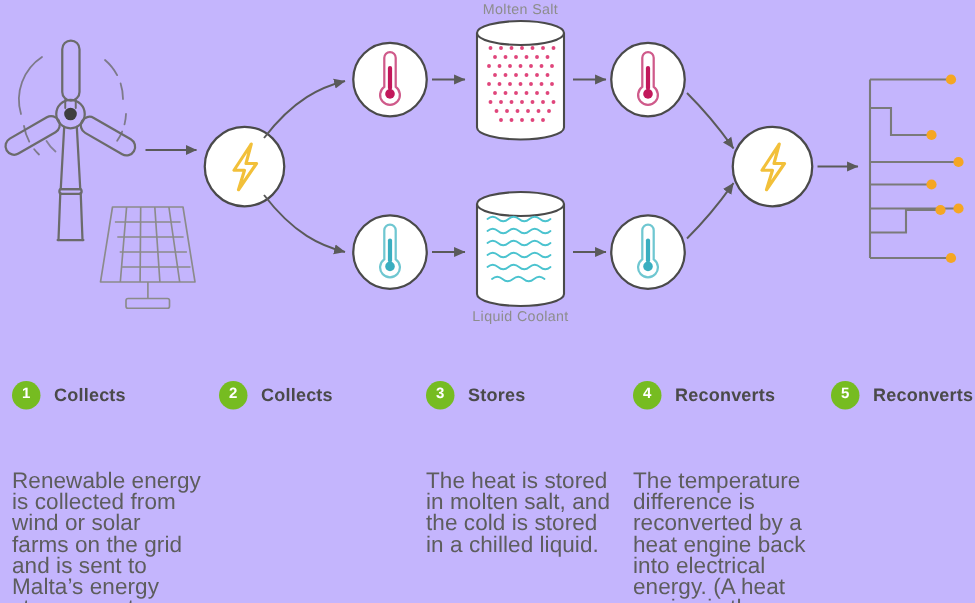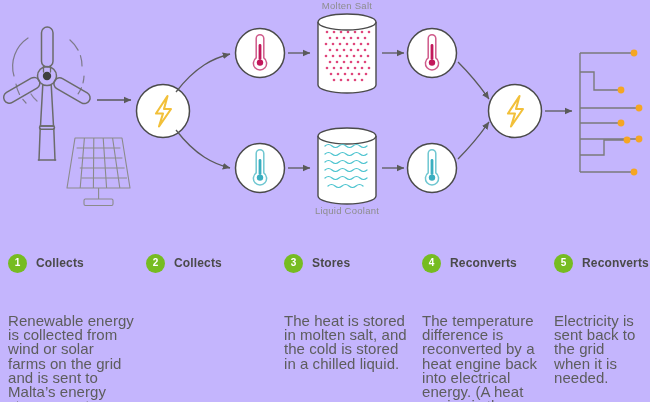--- a/index.html
+++ b/index.html
@@ -315,17 +315,16 @@
         <div class="step-title">Reconverts</div>
       </div>
       <div class="step-body">The temperature difference is reconverted by a heat engine back into electrical energy. (A heat engine is the reverse of a heat pump; it’s a machine that takes hot and cold and converts it back into useable energy.)</div>
     </div>
 
     <div class="step" style="width:96px;">
       <div class="step-head">
         <div class="badge">5</div>
         <div class="step-title">Reconverts</div>
       </div>
-      <div class="step-body">Electricity is sent back to the grid when it is needed.</div>
     </div>
 
   </div>
 </div>
 
 </body></html>

